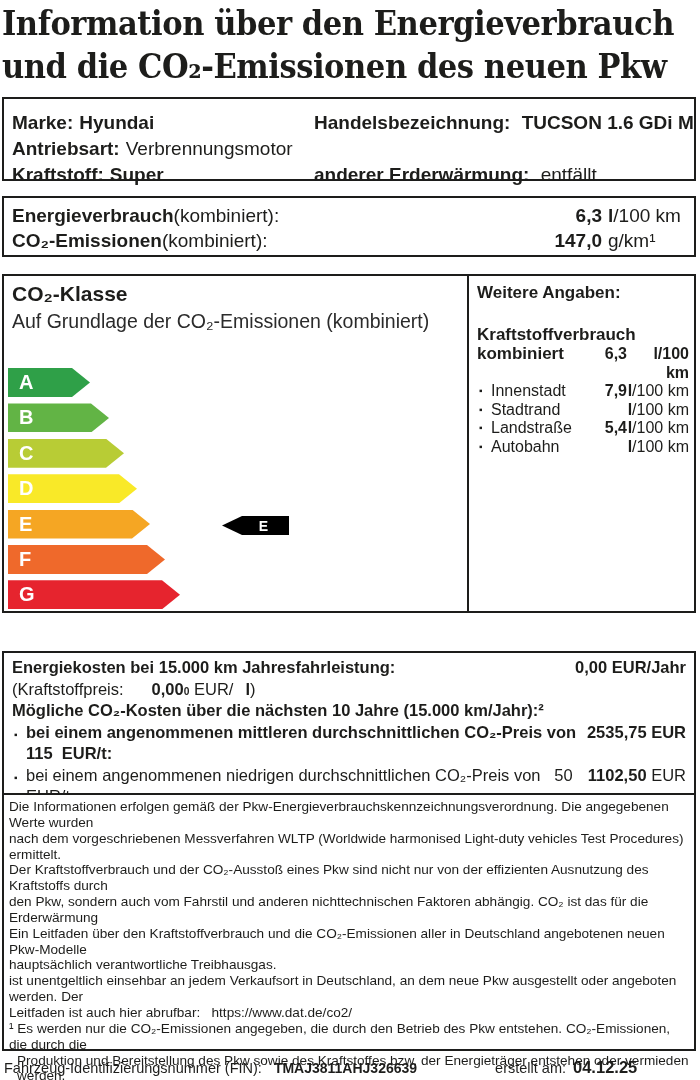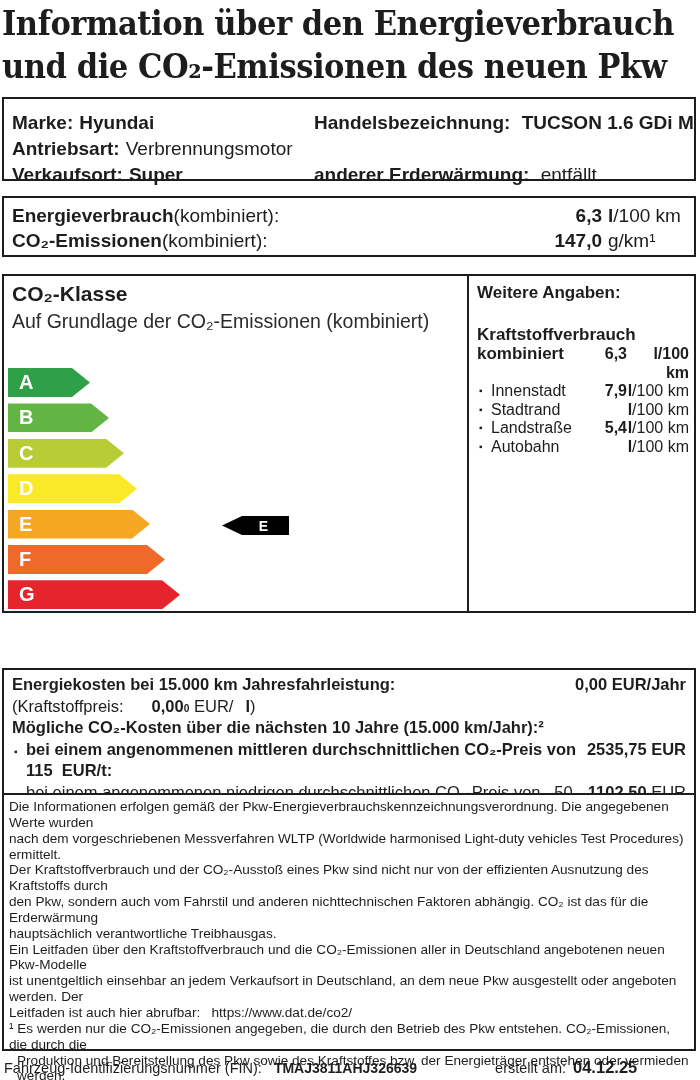--- a/index.html
+++ b/index.html
@@ -59,21 +59,21 @@
   }
   .details .hd { font-size:17px; font-weight:bold; }
   .details .hd2 { font-size:17px; font-weight:bold; margin-top:22px; }
   .dgrid { display:grid; grid-template-columns:14px 1fr 42px 62px; line-height:18.5px; }
   .dgrid .span2 { grid-column:1 / 3; font-weight:bold; font-size:17px; }
   .dgrid .dv { text-align:right; font-weight:bold; }
   .dgrid .du { text-align:right; }
   .dgrid .bullet { font-size:10px; line-height:18.5px; padding-left:2px; }
 
   
-  .box5 { top:668px; height:154px; padding:4px 8px; font-size:16.5px; }
+  .box5 { top:651px; height:154px; padding:4px 8px; font-size:16.5px; }
   .box5 .row { display:flex; align-items:baseline; line-height:21.5px; }
   .box5 .grow { flex:1; }
   .brow .dot { width:14px; font-size:10px; padding-left:2px; }
   .brow .txt { flex:1; }
   sup { font-size:0.62em; vertical-align:super; line-height:0; }
 
   
   .box6 { top:793px; height:258px; padding:4px 5px 0 5px; font-size:13.6px; }
   .box6 .fl { line-height:15.85px; white-space:pre-wrap; }
   .box6 .ind { padding-left:8px; }
@@ -102,21 +102,21 @@
       <span class="col2">
         <span class="lbl">Handelsbezeichnung:</span>
         <span class="b">TUCSON 1.6 GDi M</span>
       </span>
     </div>
     <div class="row">
       <span class="lbl">Antriebsart:</span>
       <span>Verbrennungsmotor</span>
     </div>
     <div class="row">
-      <span class="lbl">Verkaufsort:</span>
+      <span class="lbl">Kraftstoff:</span>
       <span class="b">Super</span>
       <span class="col2">
         <span class="lbl">anderer Erderwärmung:</span>
         <span>entfällt</span>
       </span>
     </div>
   </div>
 
   <div class="box box2">
     <div class="row">
@@ -219,22 +219,22 @@
       <span class="grow"></span>
       <span class="b">136,00 EUR/Jahr</span>
     </div>
   </div>
 
   <div class="box box6">
     <div class="fl">Die Informationen erfolgen gemäß der Pkw-Energieverbrauchskennzeichnungsverordnung. Die angegebenen Werte wurden</div>
     <div class="fl">nach dem vorgeschriebenen Messverfahren WLTP (Worldwide harmonised Light-duty vehicles Test Procedures) ermittelt.</div>
     <div class="fl">Der Kraftstoffverbrauch und der CO₂-Ausstoß eines Pkw sind nicht nur von der effizienten Ausnutzung des Kraftstoffs durch</div>
     <div class="fl">den Pkw, sondern auch vom Fahrstil und anderen nichttechnischen Faktoren abhängig. CO₂ ist das für die Erderwärmung</div>
+    <div class="fl">Ein Leitfaden über den Kraftstoffverbrauch und die CO₂-Emissionen aller in Deutschland angebotenen neuen Pkw-Modelle</div>
     <div class="fl">hauptsächlich verantwortliche Treibhausgas.</div>
-    <div class="fl">Ein Leitfaden über den Kraftstoffverbrauch und die CO₂-Emissionen aller in Deutschland angebotenen neuen Pkw-Modelle</div>
     <div class="fl">ist unentgeltlich einsehbar an jedem Verkaufsort in Deutschland, an dem neue Pkw ausgestellt oder angeboten werden. Der</div>
     <div class="fl"><span>Leitfaden ist auch hier abrufbar:   </span><span class="url">https://www.dat.de/co2/</span></div>
     <div class="fl">¹ Es werden nur die CO₂-Emissionen angegeben, die durch den Betrieb des Pkw entstehen. CO₂-Emissionen, die durch die</div>
     <div class="fl ind">Produktion und Bereitstellung des Pkw sowie des Kraftstoffes bzw. der Energieträger entstehen oder vermieden werden,</div>
 
   </div>
 
   <div class="footer">
     <span>Fahrzeug-Identifizierungsnummer (FIN):</span>
     <span class="fin">TMAJ3811AHJ326639</span>

